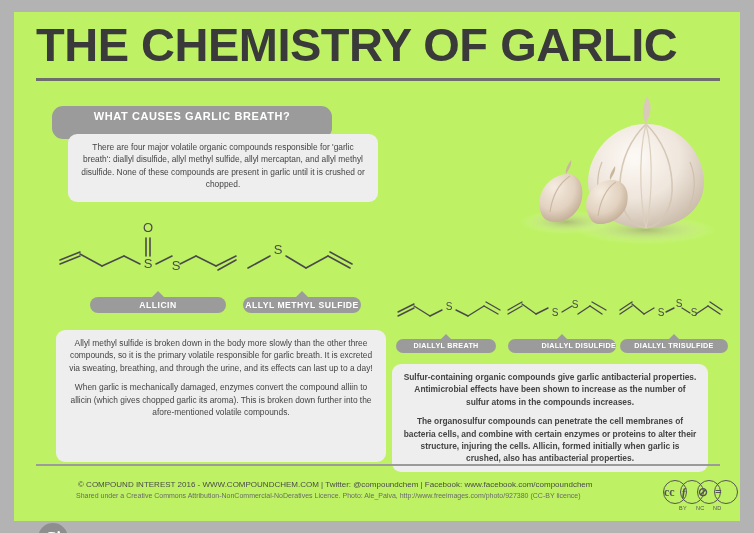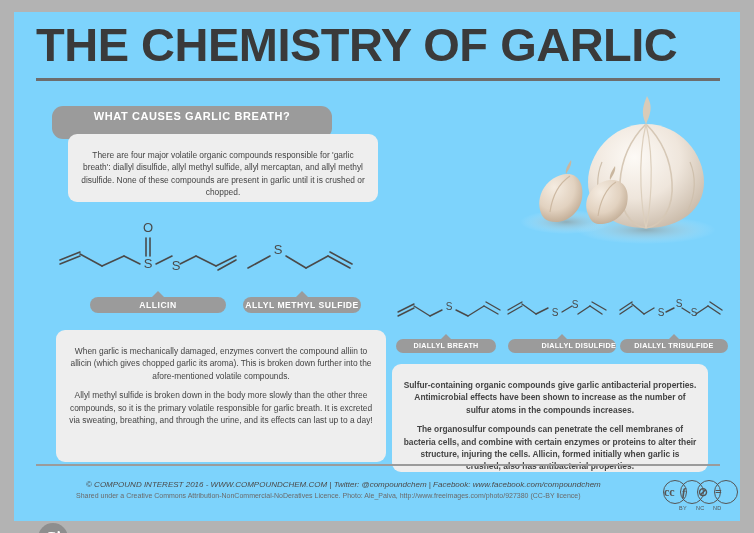--- a/index.html
+++ b/index.html
@@ -12,21 +12,21 @@
     background: #b3b3b3;
     font-family: "Liberation Sans", sans-serif;
     overflow: hidden;
   }
   #poster {
     position: absolute;
     left: 14px;
     top: 12px;
     width: 726px;
     height: 509px;
-    background: #7dd3fc;
+    background: #bef264;
     box-sizing: border-box;
   }
 
   
   .title {
     position: absolute;
     left: 22px;
     top: 6px;
     width: 684px;
     font-size: 47px;
@@ -62,21 +62,21 @@
   
   .tbox {
     position: absolute;
     background: #eeeeee;
     border-radius: 9px;
     color: #444444;
     font-size: 8.4px;
     line-height: 12.4px;
     text-align: center;
     box-sizing: border-box;
-    padding: 15px 10px;
+    padding: 7px 10px;
   }
   .tbox p {
     margin: 0 0 7px 0;
   }
   .tbox p:last-child {
     margin-bottom: 0;
   }
 
   
   .tag {
@@ -145,26 +145,25 @@
     color: #ffffff;
     font-size: 16px;
     font-weight: bold;
     text-align: center;
     line-height: 30px;
     font-family: "Liberation Serif", serif;
     margin-top: 45px;
   }
   .footer-line1 {
     position: absolute;
-    left: 72px;
+    left: 64px;
     top: 468px;
     font-size: 8px;
     color: #4a4a4a;
     white-space: nowrap;
-    font-style: italic;
   }
   .footer-line2 {
     position: absolute;
     left: 62px;
     top: 480px;
     font-size: 7px;
     color: #6a6a6a;
     white-space: nowrap;
   }
   .cc {
@@ -290,22 +289,22 @@
       <text x="36" y="24" font-family="Liberation Sans, sans-serif" font-size="13" fill="#4a4a4a" text-anchor="middle">S</text>
     </svg>
   </div>
 
   <div class="tag" style="left:229px; top:285px; width:118px;">
     <span class="arrow"></span>
     <span>ALLYL METHYL SULFIDE</span>
   </div>
 
   <div class="tbox" style="left:42px; top:318px; width:330px; height:132px; text-align:center;">
+    <p>Allyl methyl sulfide is broken down in the body more slowly than the other three compounds, so it is the primary volatile responsible for garlic breath. It is excreted via sweating, breathing, and through the urine, and its effects can last up to a day!</p>
     <p>When garlic is mechanically damaged, enzymes convert the compound alliin to allicin (which gives chopped garlic its aroma). This is broken down further into the afore-mentioned volatile compounds.</p>
-    <p>Allyl methyl sulfide is broken down in the body more slowly than the other three compounds, so it is the primary volatile responsible for garlic breath. It is excreted via sweating, breathing, and through the urine, and its effects can last up to a day!</p>
   </div>
 
 
   <div style="position:absolute; left:380px; top:282px; width:108px; height:38px;">
     <svg width="108" height="38" viewBox="0 0 108 38">
       <g stroke="#4a4a4a" stroke-width="1.4" fill="none" stroke-linecap="round">
         <path d="M4 18 L20 10"></path>
         <path d="M4 22 L20 14"></path>
         <path d="M20 12 L36 22"></path>
         <path d="M36 22 L48 16"></path>

